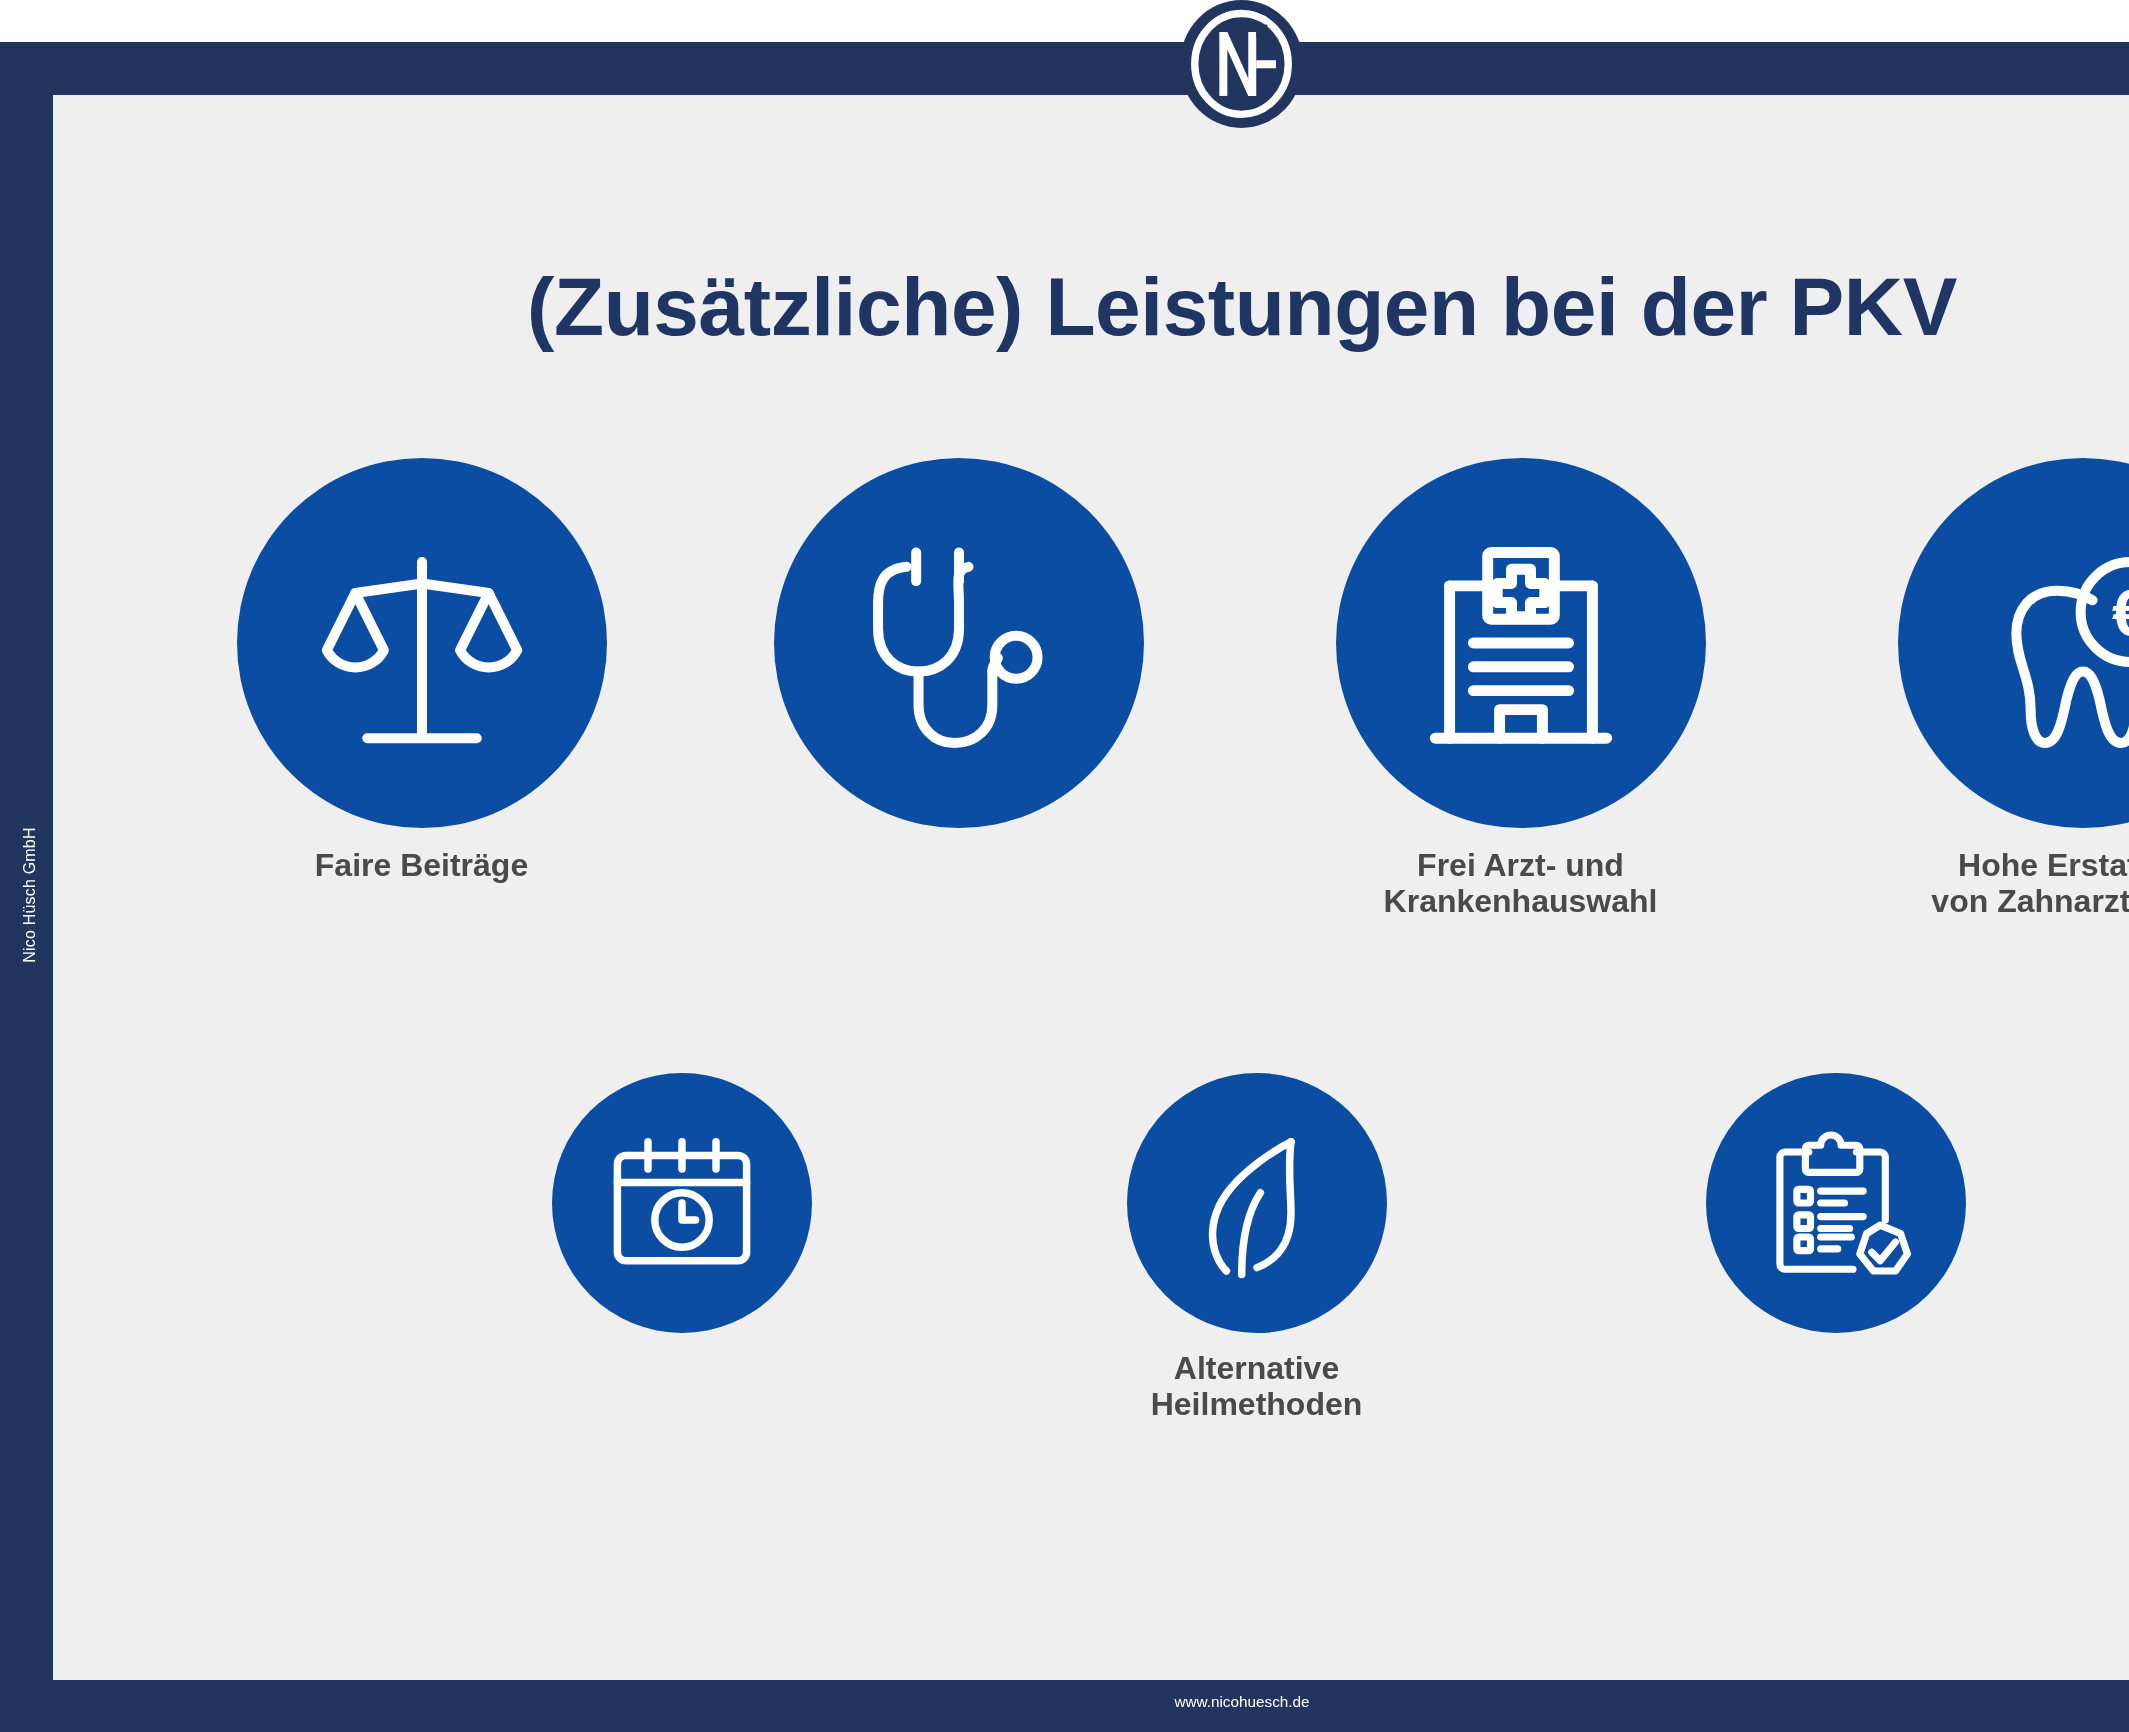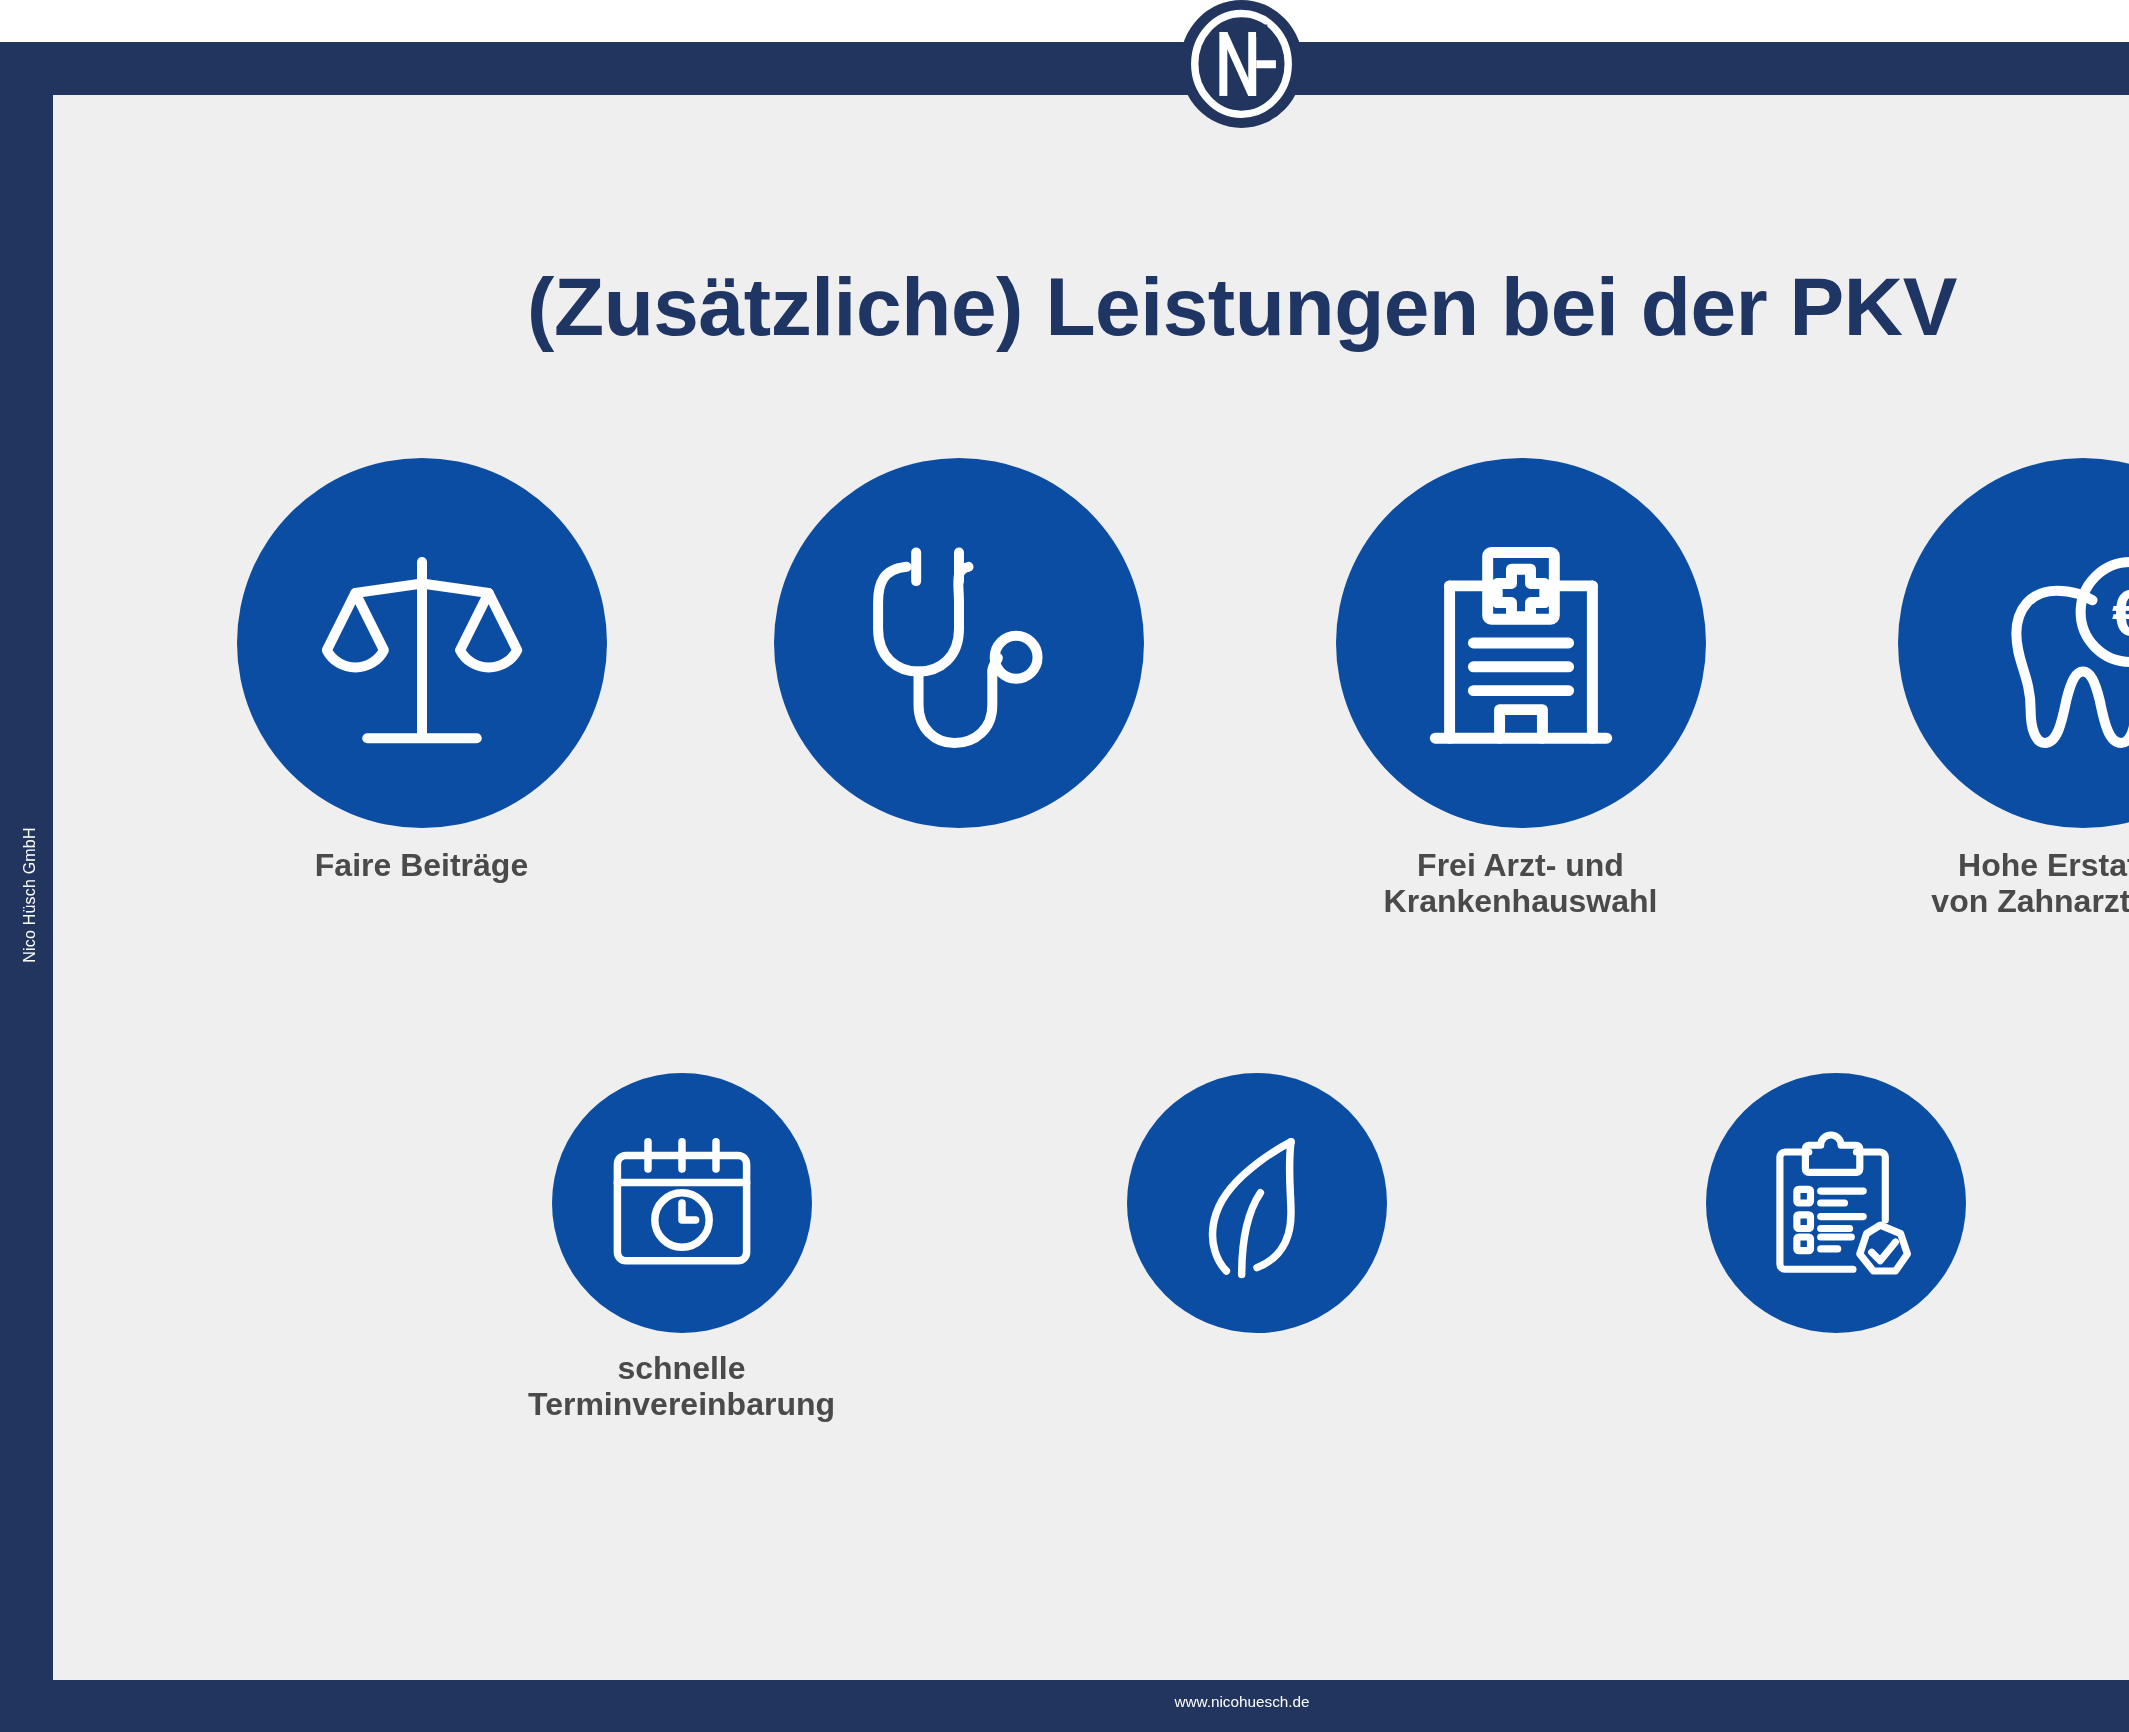--- a/index.html
+++ b/index.html
@@ -231,32 +231,32 @@
       <svg viewBox="0 0 100 100" fill="none" stroke="#ffffff" stroke-width="4.4" stroke-linecap="round" stroke-linejoin="round">
         <rect x="12" y="22" width="76" height="62" rx="5"></rect>
         <line x1="12" y1="38" x2="88" y2="38"></line>
         <line x1="30" y1="14" x2="30" y2="30"></line>
         <line x1="50" y1="14" x2="50" y2="30"></line>
         <line x1="70" y1="14" x2="70" y2="30"></line>
         <circle cx="50" cy="60" r="16"></circle>
         <path d="M50 50 L50 60 L58 60"></path>
       </svg>
     </div>
-    <div class="feature-label">schnelle
-Terminvereinbarung</div>
   </div>
 
   <div class="feature" id="f6">
     <div class="circle">
       <svg viewBox="0 0 100 100" fill="none" stroke="#ffffff" stroke-width="4.4" stroke-linecap="round" stroke-linejoin="round">
         <path d="M70 14 C70 14 34 32 26 56 C20 74 28 86 32 90"></path>
         <path d="M70 14 C68 30 70 44 70 56 C70 76 60 84 50 88"></path>
         <path d="M52 44 C44 56 41 72 41 92"></path>
       </svg>
     </div>
+    <div class="feature-label">Alternative
+Heilmethoden</div>
   </div>
 
   <div class="feature" id="f7">
     <div class="circle">
       <svg viewBox="0 0 100 100" fill="none" stroke="#ffffff" stroke-width="4.2" stroke-linecap="round" stroke-linejoin="round">
         <path d="M34 20 L20 20 a3 3 0 0 0 -3 3 L17 86 a3 3 0 0 0 3 3 L60 89"></path>
         <path d="M62 20 L76 20 a3 3 0 0 1 3 3 L79 60"></path>
         <path d="M34 16 L41 16 a6 6 0 0 1 12 0 L62 16 a2 2 0 0 1 2 2 L64 30 a2 2 0 0 1 -2 2 L34 32 a2 2 0 0 1 -2 -2 L32 18 a2 2 0 0 1 2 -2 Z"></path>
         <rect x="27" y="42" width="8" height="8" rx="1"></rect>
         <line x1="41" y1="43" x2="66" y2="43"></line>

